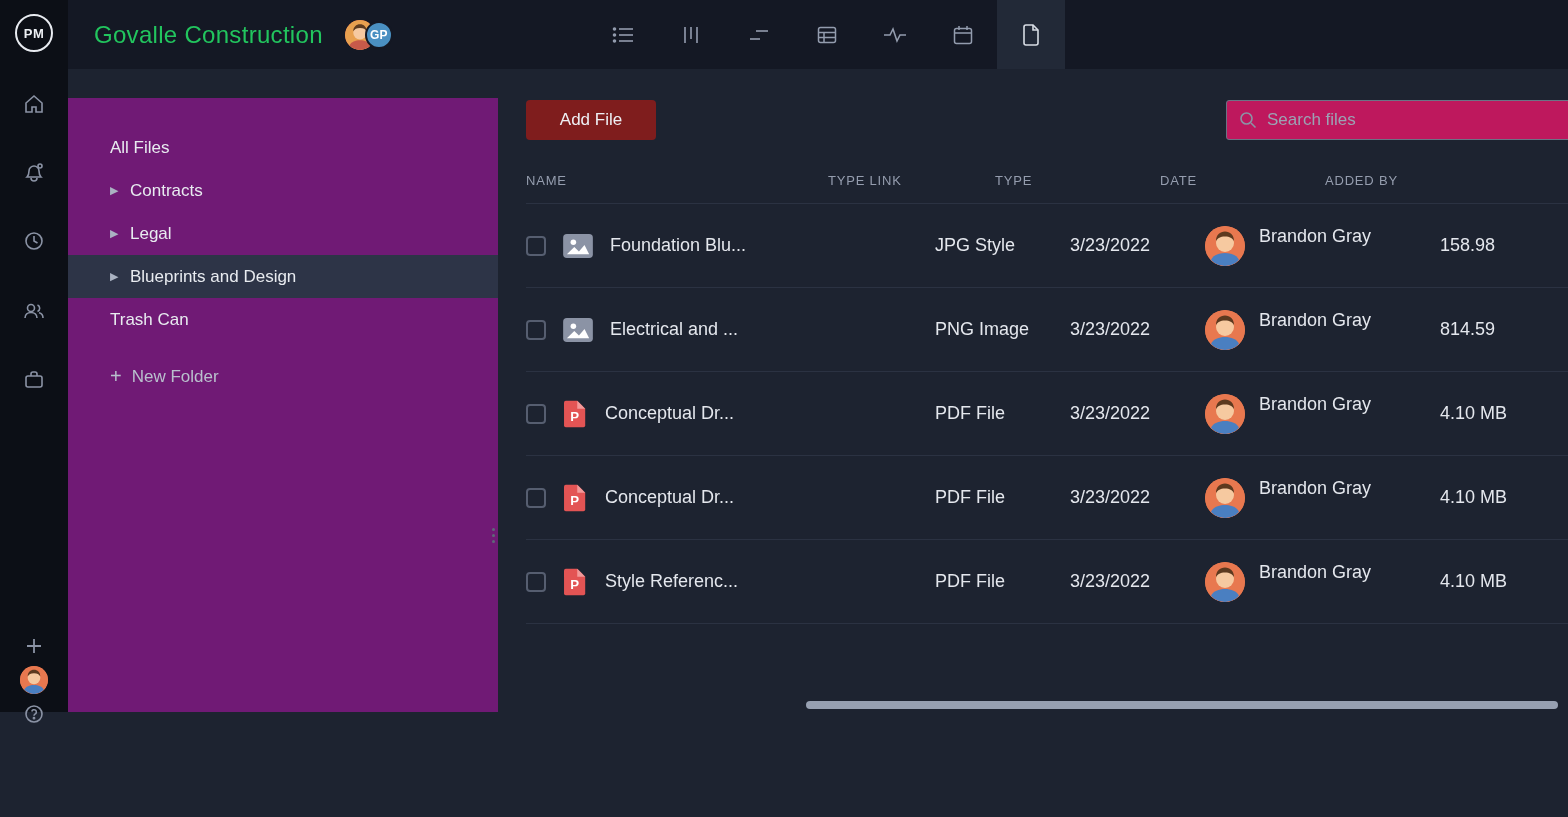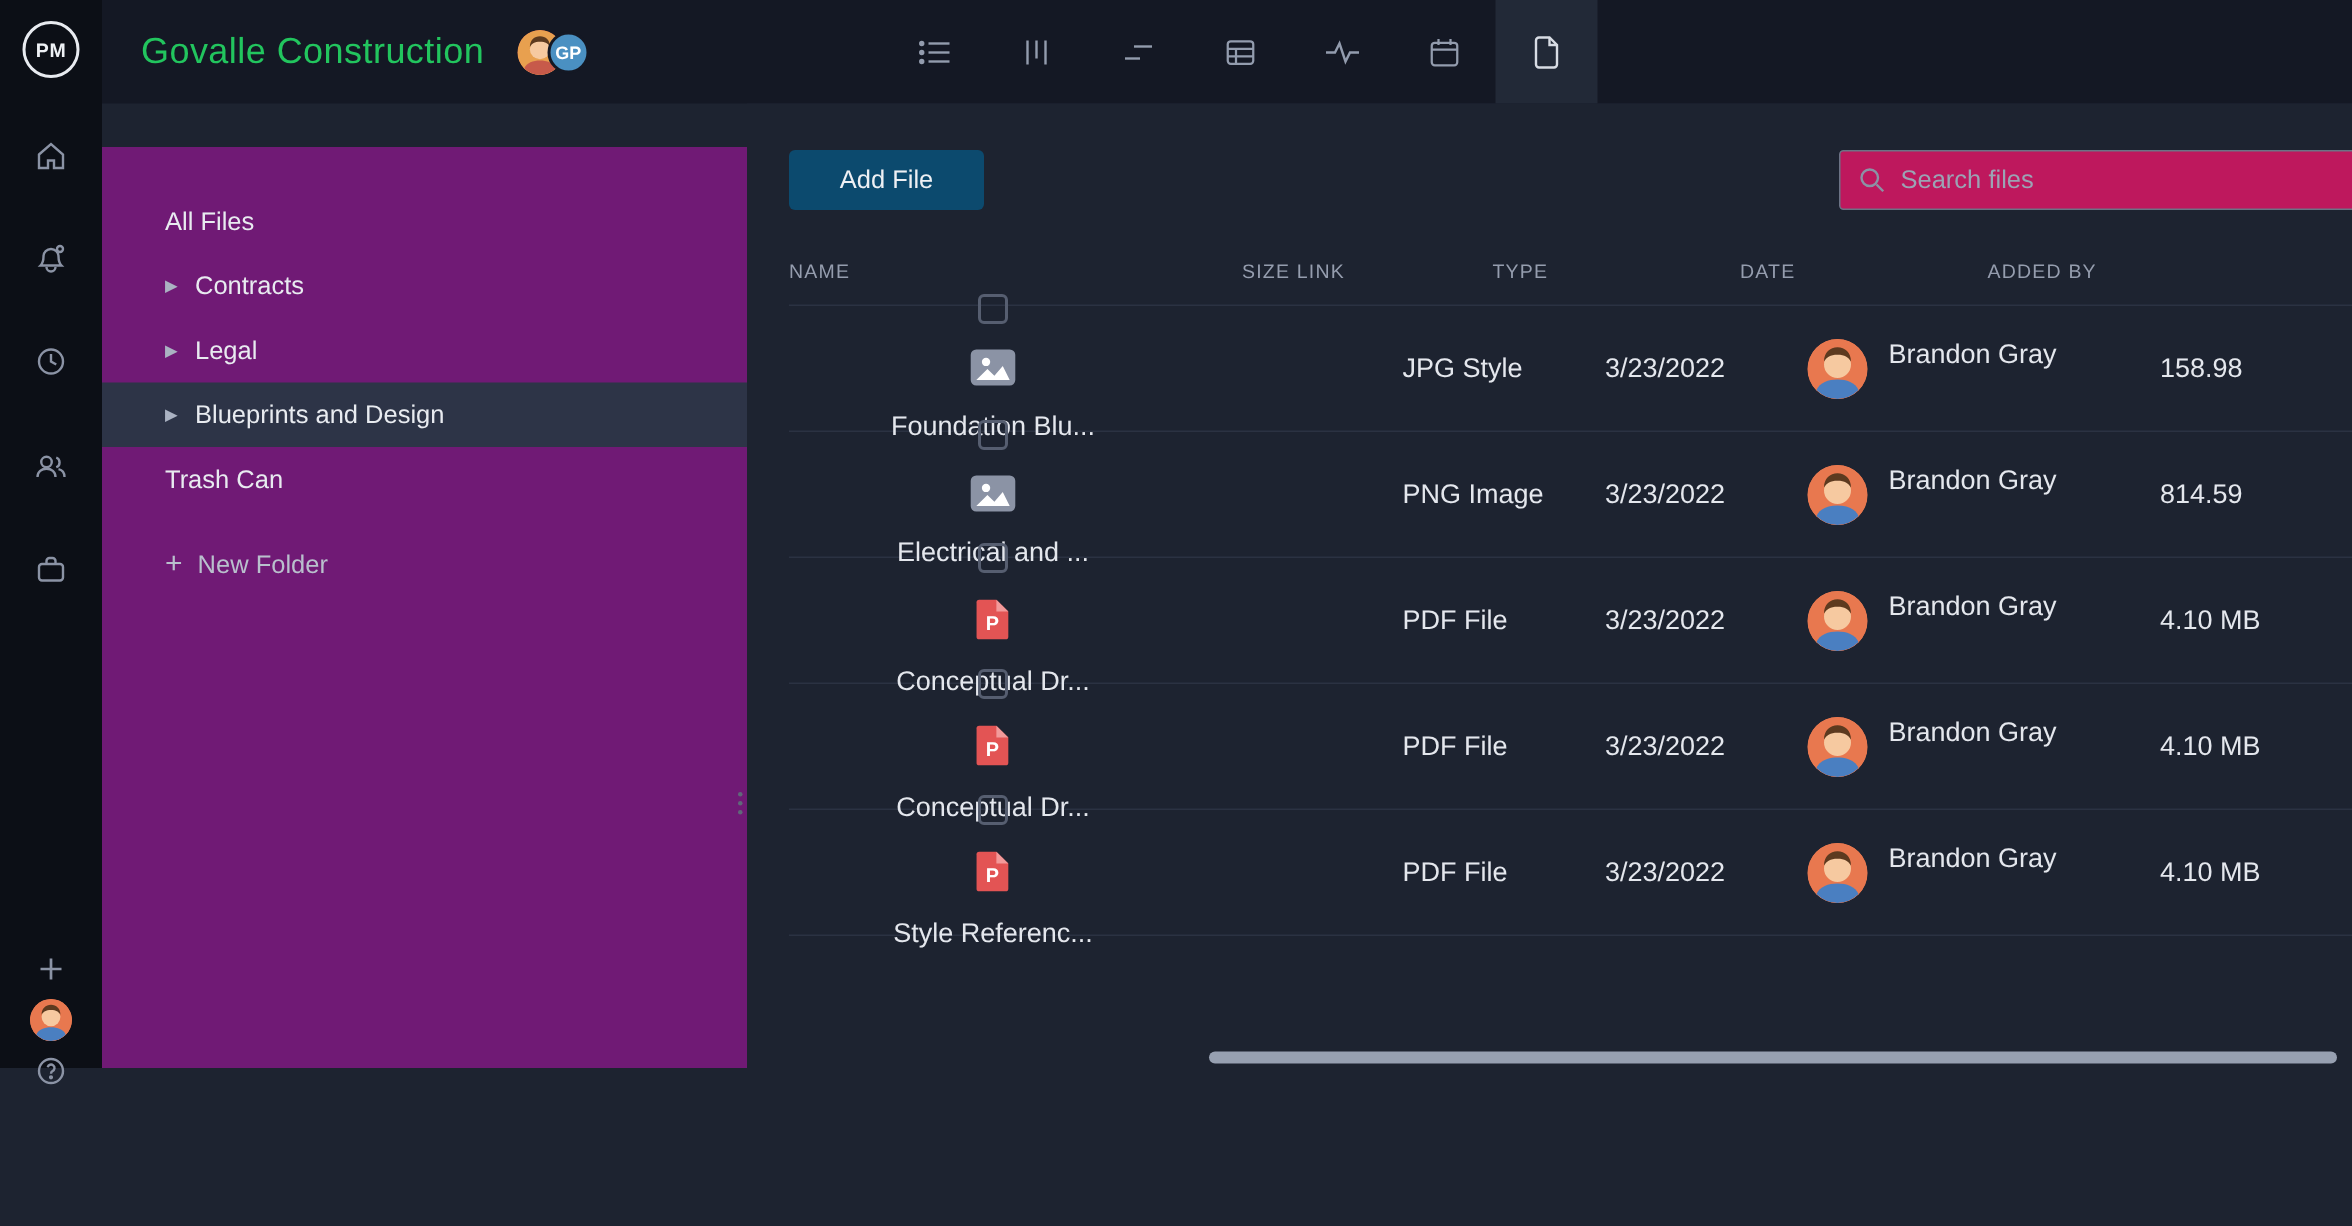--- a/index.html
+++ b/index.html
@@ -43,35 +43,35 @@
   .caret { width:20px; color:#aab2c2; font-size:11px; flex:0 0 20px; }
   .new-folder { margin-top:14px; height:43px; display:flex; align-items:center; padding-left:42px;
                 color:#b9c0cd; font-size:17px; cursor:pointer; }
   .new-folder .plus { font-size:20px; margin-right:10px; color:#b9c0cd; }
   .resize-handle { position:absolute; right:3px; top:430px; display:flex; flex-direction:column; gap:3px; cursor:col-resize;}
   .resize-handle i { width:3px; height:3px; border-radius:50%; background:#5f6879; }
 
   
   .main { grid-column:3; grid-row:2; background:#1d2330; position:relative; padding:0 0 0 28px; }
   .toolbar { display:flex; align-items:center; margin-top:31px; padding-right:28px; }
-  .add-file { width:130px; height:40px; background:#0c4a6e; border:none; border-radius:4px;
+  .add-file { width:130px; height:40px; background:#7f1d1d; border:none; border-radius:4px;
               color:#eef0f4; font-size:17px; cursor:pointer; font-family:inherit;}
   .search { margin-left:auto; width:430px; height:40px; background:#be185d; border:1px solid #6b7385;
             border-radius:3px; display:flex; align-items:center; padding:0 12px; }
   .search svg { flex:0 0 auto; margin-right:10px; }
   .search input { flex:1; background:transparent; border:none; outline:none; color:#e4e7ed;
                   font-size:17px; font-family:inherit; }
   .search input::placeholder { color:#9ba3b4; }
 
   .grid-row { display:grid; grid-template-columns:272px 137px 135px 135px 235px minmax(0,1fr) 64px;
               align-items:center; }
   .thead { height:46px; margin-top:18px; border-bottom:1px solid #2b3242;gap:30px; }
   .thead span { font-size:13px; letter-spacing:.8px; color:#959dae; }
   .trow { height:84px; border-bottom:1px solid #2b3242; font-size:18px; }
-  .name-cell { display:flex; align-items:center; gap:16px; overflow:hidden;flex-direction:column; }
+  .name-cell { display:flex; align-items:center; gap:16px; overflow:hidden; }
   .checkbox { width:20px; height:20px; border:2px solid #565e70; border-radius:4px;
               flex:0 0 20px; cursor:pointer; }
   .file-name { white-space:nowrap; overflow:hidden; }
   .cell { white-space:nowrap; overflow:hidden; }
   .added-by { display:flex; align-items:flex-start; gap:14px; }
   .cell-avatar { width:40px; height:40px; border-radius:50%; overflow:hidden; background:#e8784f; flex:0 0 40px;}
   .dots { display:flex; gap:3px; justify-content:flex-end; padding-right:22px; cursor:pointer; }
   .dots i { width:4px; height:4px; border-radius:50%; background:#aeb5c2; }
 
   .hscroll { position:absolute; left:0; right:0; bottom:0; height:14px; }
@@ -239,21 +239,21 @@
         <svg width="18" height="18" viewBox="0 0 18 18" fill="none" stroke="#8b93a5" stroke-width="1.6">
             <circle cx="7.5" cy="7.5" r="5.5"></circle>
             <path d="M12 12 L16.5 16.5"></path>
           </svg>
         <input type="text" placeholder="Search files" style="">
       </div>
     </div>
 
     <div class="grid-row thead">
       <span>NAME</span>
-      <span>SIZE LINK</span>
+      <span>TYPE LINK</span>
       <span>TYPE</span>
       <span>DATE</span>
       <span>ADDED BY</span>
       <span>SIZE</span>
       <span></span>
     </div>
 
     <div class="grid-row trow">
       <div class="name-cell">
         <span class="checkbox"></span>

